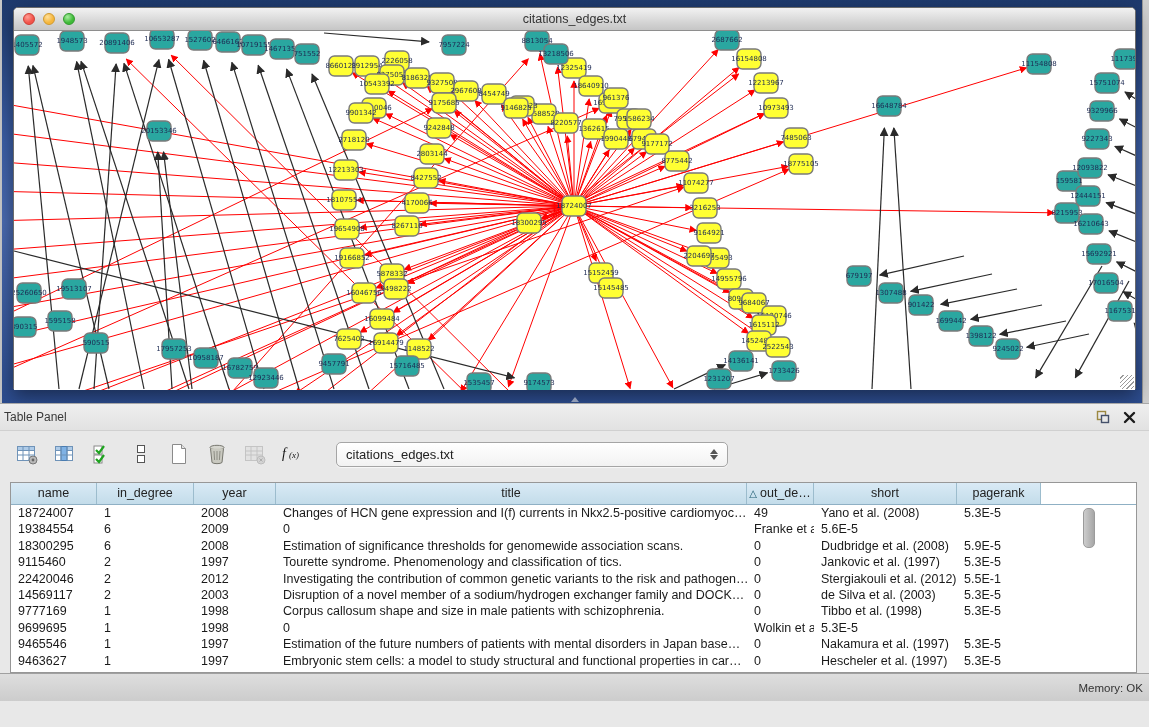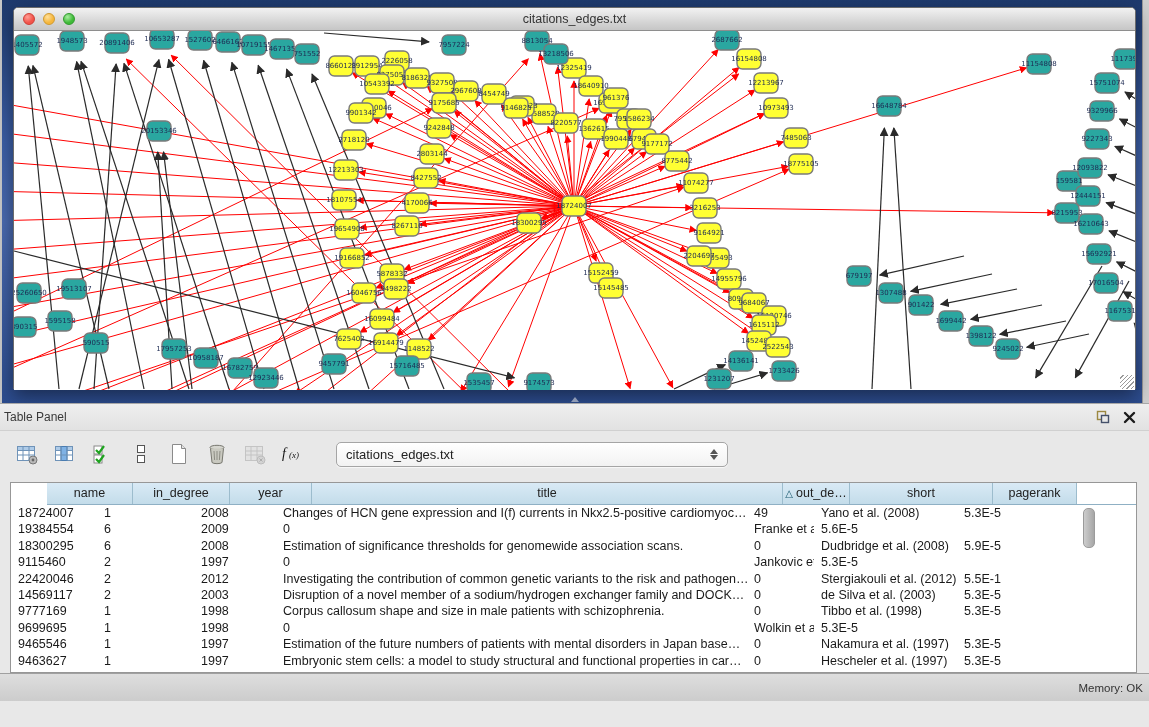--- a/index.html
+++ b/index.html
@@ -46,21 +46,21 @@
             box-shadow:0 1px 1px rgba(255,255,255,.7);}
   .dd-text{flex:1;font-size:13px;color:#222;padding-left:9px;}
   .dd-arrows{width:18px;display:flex;flex-direction:column;align-items:center;gap:1px;padding-right:4px;}
   .dd-arrows i{display:block;width:0;height:0;border-left:4px solid transparent;border-right:4px solid transparent;}
   .dd-arrows .up{border-bottom:5px solid #555;}
   .dd-arrows .dn{border-top:5px solid #555;}
   
   .tablebox{position:absolute;left:10px;top:78px;width:1127px;height:191px;background:#fff;
             border:1px solid #979797;box-sizing:border-box;overflow:hidden;}
   .thead,.trow{display:grid;grid-template-columns:86px 97px 82px 471px 67px 143px 84px 1fr;}
-  .thead{height:21px;background:linear-gradient(180deg,#d9eaf5,#c3dcea);border-bottom:1px solid #8fb0c4;margin-left:36px;}
+  .thead{height:21px;background:linear-gradient(180deg,#d9eaf5,#c3dcea);border-bottom:1px solid #8fb0c4;}
   .th{font-size:12.5px;color:#222;text-align:center;line-height:20px;border-right:1px solid #9cbccd;
       overflow:hidden;white-space:nowrap;}
   .th:last-child{border-right:none;background:#fff;}
   .sort-tri{font-size:10px;color:#1c5a70;margin-right:3px;}
   .trow{height:16.4px;}
   .td{font-size:12.5px;color:#1a1a1a;padding-left:7px;line-height:16.4px;white-space:nowrap;overflow:hidden;}
   .scroll-thumb{position:absolute;right:41px;top:25px;width:10px;height:38px;border-radius:5px;
             background:linear-gradient(90deg,#cdcdcd,#a6a6a6);border:1px solid #9b9b9b;}
   
   .tabs-wrap{position:absolute;left:0;top:271px;width:1127px;display:flex;justify-content:center;}
@@ -829,20 +829,21 @@
           <div class="td">Estimation of significance thresholds for genomewide association scans.</div>
           <div class="td">0</div>
           <div class="td">Dudbridge et al. (2008)</div>
           <div class="td">5.9E-5</div>
           <div class="td"></div>
         </div>
         <div class="trow">
           <div class="td">9115460</div>
           <div class="td">2</div>
           <div class="td">1997</div>
+          <div class="td">Tourette syndrome. Phenomenology and classification of tics.</div>
           <div class="td">0</div>
           <div class="td">Jankovic et al. (1997)</div>
           <div class="td">5.3E-5</div>
           <div class="td"></div>
         </div>
         <div class="trow">
           <div class="td">22420046</div>
           <div class="td">2</div>
           <div class="td">2012</div>
           <div class="td">Investigating the contribution of common genetic variants to the risk and pathogen…</div>

